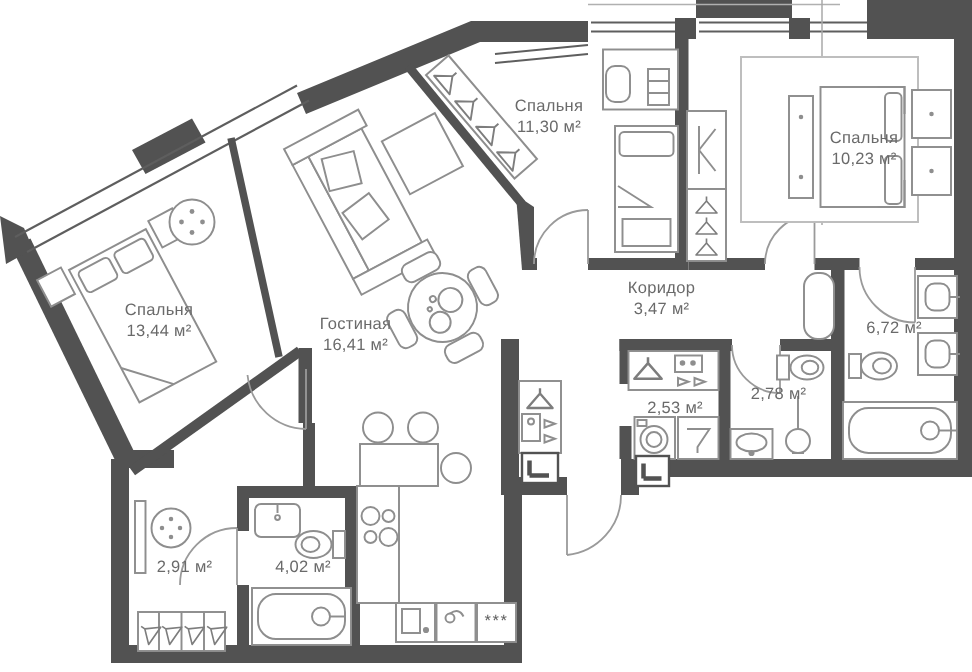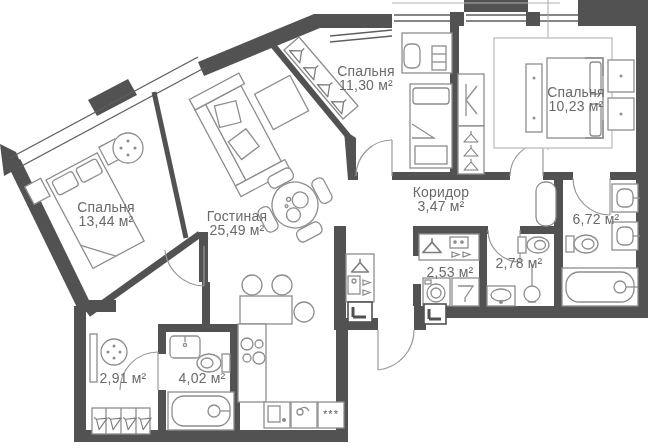--- a/index.html
+++ b/index.html
@@ -1,20 +1,20 @@
 <!DOCTYPE html>
 <html><head>
 <meta charset="utf-8">
 <style>
   html,body{margin:0;padding:0;background:#fff;}
   #stage{position:relative;width:648px;height:448px;background:#fff;overflow:hidden;
          font-family:"Liberation Sans", sans-serif;}
   #plan-svg{position:absolute;left:0;top:0;}
   .room-label{position:absolute;transform:translate(-50%,-50%);text-align:center;
-              color:#6a6a6a;font-size:14px;line-height:14px;white-space:nowrap;
+              color:#6a6a6a;font-size:11px;line-height:14px;white-space:nowrap;
               letter-spacing:.2px;}
   .room-label .rn:empty{display:none;}
   .mini-label{position:absolute;transform:translate(-50%,-50%);color:#5d5d5d;
               font-size:11px;letter-spacing:1px;white-space:nowrap;}
 </style>
 </head>
 <body>
 
 <div id="stage">
 <svg id="plan-svg" width="648" height="448" viewBox="0 0 648 448">
@@ -326,21 +326,21 @@
         <line x1="220" y1="411" x2="230" y2="411"></line>
   </g>
 </svg>
 
 <div class="room-label" style="left:106px;top:214px">
   <div class="rn">Спальня</div>
   <div class="ra">13,44 м²</div>
 </div>
 <div class="room-label" style="left:237px;top:223px">
   <div class="rn">Гостиная</div>
-  <div class="ra">25,49 м²</div>
+  <div class="ra">16,41 м²</div>
 </div>
 <div class="room-label" style="left:366px;top:78px">
   <div class="rn">Спальня</div>
   <div class="ra">11,30 м²</div>
 </div>
 <div class="room-label" style="left:576px;top:99px">
   <div class="rn">Спальня</div>
   <div class="ra">10,23 м²</div>
 </div>
 <div class="room-label" style="left:441px;top:199px">

